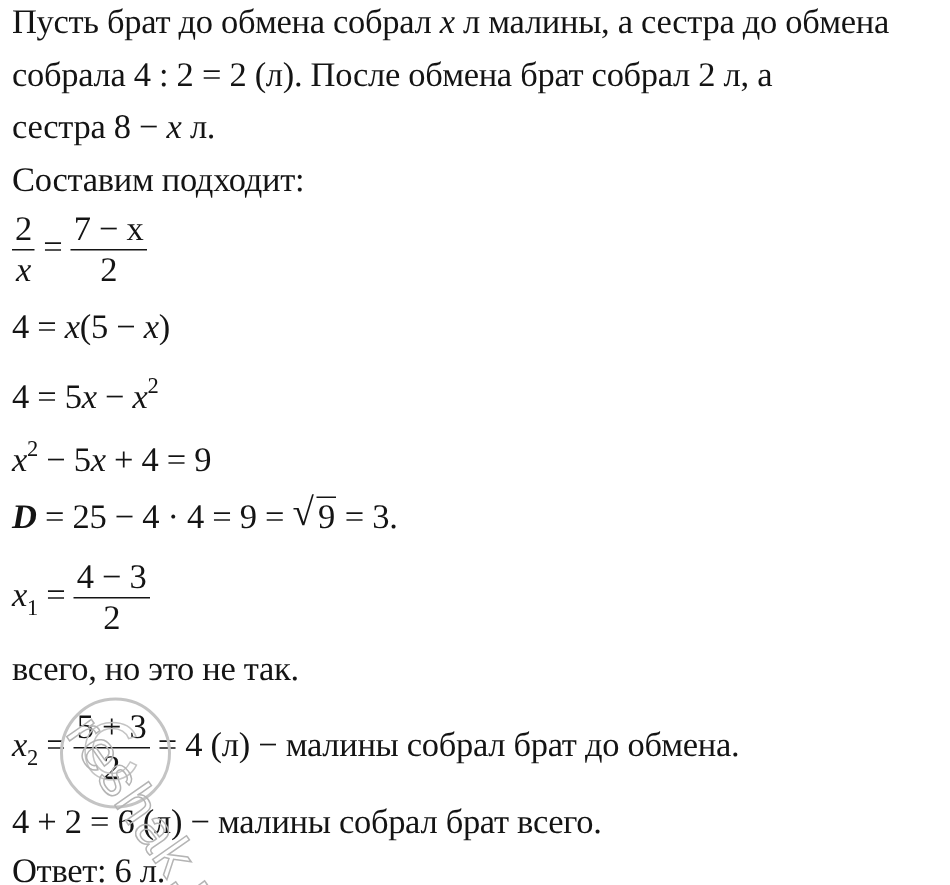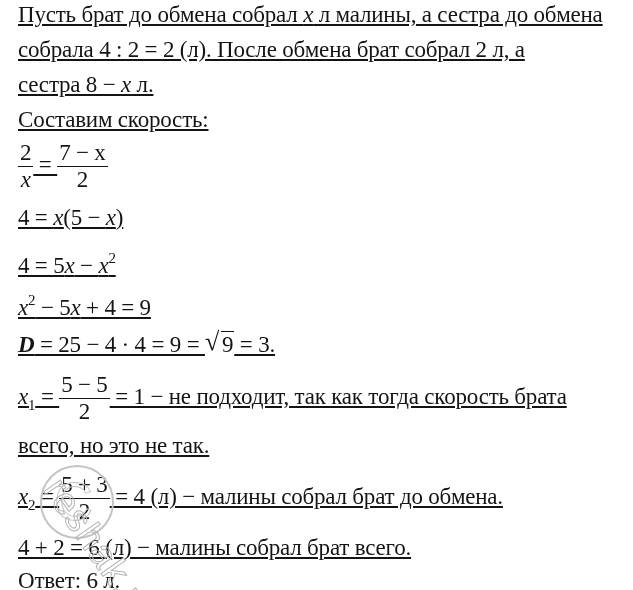--- a/index.html
+++ b/index.html
@@ -1,21 +1,21 @@
 <!DOCTYPE html>
 <html><head>
   <meta charset="utf-8">
   <style>
     html, body { margin: 0; padding: 0; background: #ffffff; }
     body {
       width: 633px; height: 590px; position: relative; overflow: hidden;
       font-family: "Liberation Serif", "DejaVu Serif", serif;
       color: #141414; font-size: 23px;
     }
-    .line { position: absolute; left: 18px; white-space: nowrap; line-height: 26px; letter-spacing: -0.2px; text-decoration: underline; }
+    .line { position: absolute; left: 8px; white-space: nowrap; line-height: 26px; letter-spacing: -0.2px; }
     .it { font-style: italic; }
     .b { font-weight: bold; font-style: italic; }
     .sup { font-size: 15px; vertical-align: 10px; }
     .sub { font-size: 15px; vertical-align: -6px; }
     .frac { display: inline-block; vertical-align: middle; text-align: center; position: relative; }
     .frac .num { display: block; line-height: 26px; padding: 0 2px; }
     .frac .den { display: block; line-height: 26px; border-top: 1.5px solid #141414; }
     .sqrt { display: inline-block; position: relative; padding-left: 16px; }
     .sqrt .rad { position: absolute; left: 0; top: -3px; font-size: 26px; }
     .sqrt .body { border-top: 1.5px solid #141414; padding: 0 1px; }
@@ -45,21 +45,21 @@
 <div>
 
   <div class="line" style="top:2px">
     <span>Пусть брат до обмена собрал </span><span class="it">x</span><span> л малины, а сестра до обмена</span>
   </div>
   <div class="line" style="top:37px">собрала 4 : 2 = 2 (л). После обмена брат собрал 2 л, а</div>
   <div class="line" style="top:72px">
     <span>сестра 8 − </span><span class="it">x</span><span> л.</span>
   </div>
 
-  <div class="line" style="top:107px">Составим скорость:</div>
+  <div class="line" style="top:107px">Составим подходит:</div>
 
   <div class="line" style="top:140px">
     <span class="frac">
       <span class="num">2</span>
       <span class="den it">x</span>
     </span><span> = </span><span class="frac">
       <span class="num">7 − x</span>
       <span class="den">2</span>
     </span>
   </div>
@@ -75,23 +75,23 @@
   <div class="line" style="top:287px">
     <span class="it">x</span><span class="sup">2</span><span> − 5</span><span class="it">x</span><span> + 4 = 9</span>
   </div>
 
   <div class="line" style="top:332px">
     <span class="b">D</span><span> = 25 − 4 · 4 = 9 = </span><span class="sqrt"><span class="rad">√</span><span class="body">9</span></span><span> = 3.</span>
   </div>
 
   <div class="line" style="top:372px">
     <span class="it">x</span><span class="sub">1</span><span> = </span><span class="frac">
-      <span class="num">5 − 5</span>
+      <span class="num">4 − 3</span>
       <span class="den">2</span>
-    </span><span> = 1 − не подходит, так как тогда скорость брата</span>
+    </span>
   </div>
   <div class="line" style="top:433px">всего, но это не так.</div>
 
   <div class="line" style="top:472px">
     <span class="it">x</span><span class="sub">2</span><span> = </span><span class="frac">
       <span class="num">5 + 3</span>
       <span class="den">2</span>
     </span><span> = 4 (л) − малины собрал брат до обмена.</span>
   </div>
 

